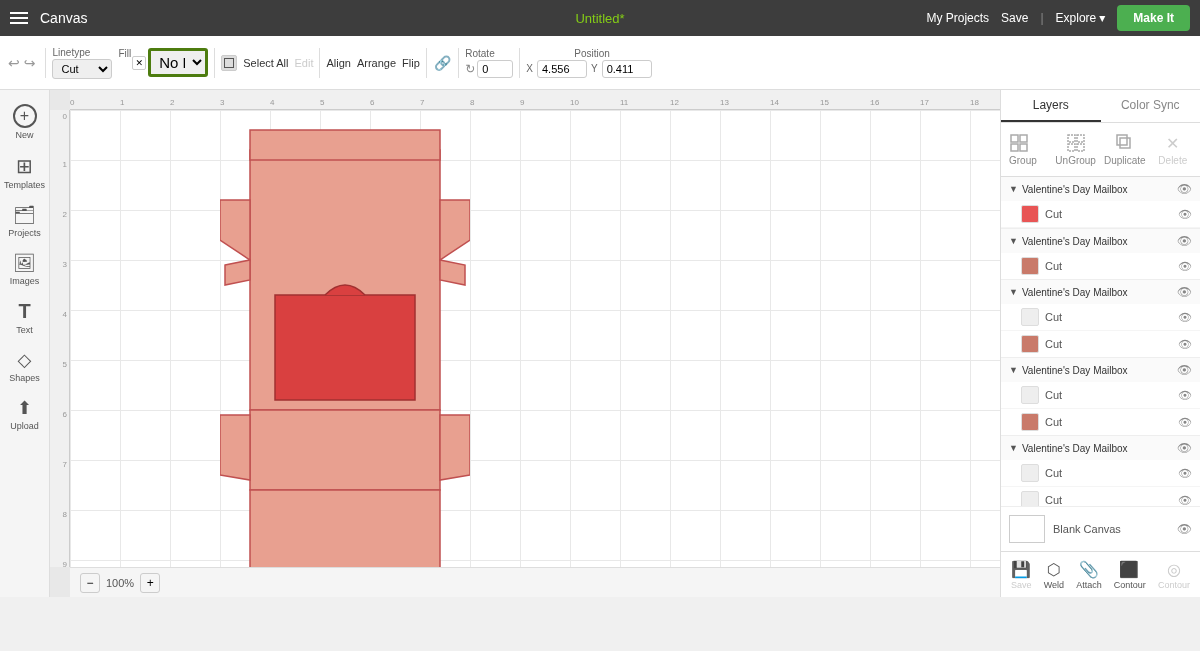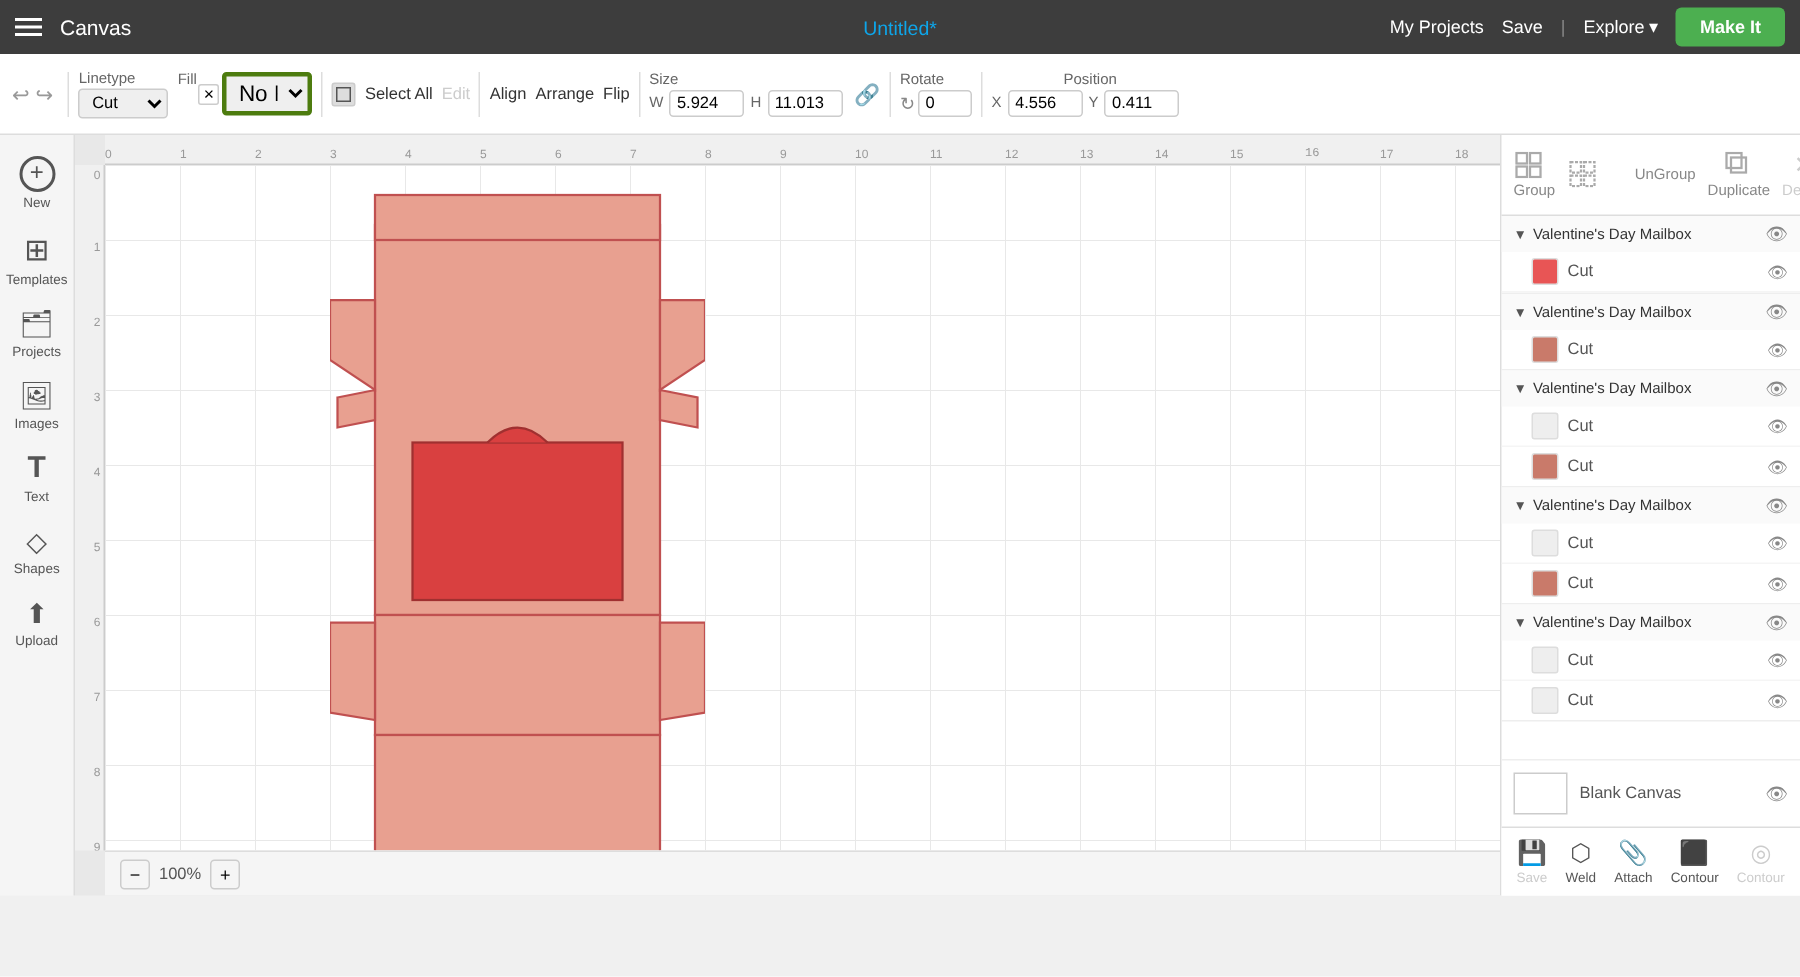--- a/index.html
+++ b/index.html
@@ -29,21 +29,21 @@
 
 <div id="topbar">
   <div style="margin-right:12px; cursor:pointer;">
     <div style="display:flex;flex-direction:column;gap:3px;">
       <span style="display:block;width:18px;height:2px;background:white;"></span>
       <span style="display:block;width:18px;height:2px;background:white;"></span>
       <span style="display:block;width:18px;height:2px;background:white;"></span>
     </div>
   </div>
   <span style="font-size:14px;font-weight:500;color:white;margin-right:auto;">Canvas</span>
-  <span style="position:absolute;left:50%;transform:translateX(-50%);font-size:13px;color:#0ea5e9;">Untitled*</span>
+  <span style="position:absolute;left:50%;transform:translateX(-50%);font-size:13px;color:#84cc16;">Untitled*</span>
   <div style="display:flex;align-items:center;gap:12px;">
     <span style="color:white;font-size:12px;cursor:pointer;text-align:center;">My Projects</span>
     <span style="color:white;font-size:12px;cursor:pointer;">Save</span>
     <span style="color:#888;">|</span>
     <span style="color:white;font-size:12px;cursor:pointer;display:flex;align-items:center;gap:3px;">
       <span>Explore</span>
       <span>▾</span>
     </span>
     <button style="background:#4caf50;color:white;padding:6px 16px;border-radius:4px;font-size:12px;font-weight:600;cursor:pointer;border:none;">Make It</button>
   </div>
@@ -76,29 +76,20 @@
       <div style="width:10px;height:10px;border:1px solid #555;"></div>
     </div>
   </div>
   <button style="background:none;border:none;cursor:pointer;font-size:11px;color:#333;">Select All</button>
   <button style="background:none;border:none;cursor:pointer;font-size:11px;color:#ccc;">Edit</button>
   <div style="width:1px;height:30px;background:#ddd;"></div>
   <button style="background:none;border:none;cursor:pointer;font-size:11px;color:#333;">Align</button>
   <button style="background:none;border:none;cursor:pointer;font-size:11px;color:#333;">Arrange</button>
   <button style="background:none;border:none;cursor:pointer;font-size:11px;color:#333;">Flip</button>
   <div style="width:1px;height:30px;background:#ddd;"></div>
-  <div style="display:flex;flex-direction:column;gap:1px;">
-    <span style="color:#666;font-size:10px;">Size</span>
-    <div style="display:flex;align-items:center;gap:4px;">
-      <span style="font-size:10px;color:#666;">W</span>
-      <input style="border: 1px solid rgb(204, 204, 204); border-radius: 3px; padding: 2px 4px; font-size: 11px; width: 50px;" value="5.924">
-      <span style="font-size:10px;color:#666;">H</span>
-      <input style="border: 1px solid rgb(204, 204, 204); border-radius: 3px; padding: 2px 4px; font-size: 11px; width: 50px;" value="11.013">
-    </div>
-  </div>
   <div style="display:flex;flex-direction:column;gap:2px;margin-left:2px;">
     <div style="font-size:14px;cursor:pointer;color:#888;">🔗</div>
   </div>
   <div style="width:1px;height:30px;background:#ddd;"></div>
   <div style="display:flex;flex-direction:column;gap:1px;">
     <span style="color:#666;font-size:10px;">Rotate</span>
     <div style="display:flex;align-items:center;gap:2px;">
       <span style="font-size:12px;color:#888;">↻</span>
       <input style="border: 1px solid rgb(204, 204, 204); border-radius: 3px; padding: 2px 4px; font-size: 11px; width: 36px;" value="0">
     </div>
@@ -227,34 +218,42 @@
 
     <div style="position:absolute;bottom:0;left:20px;right:0;height:30px;background:#f5f5f5;border-top:1px solid #ddd;display:flex;align-items:center;padding:0 10px;gap:6px;">
       <button style="background:none;border:1px solid #ccc;border-radius:3px;width:20px;height:20px;cursor:pointer;font-size:12px;display:flex;align-items:center;justify-content:center;">−</button>
       <span style="font-size:11px;color:#555;">100%</span>
       <button style="background:none;border:1px solid #ccc;border-radius:3px;width:20px;height:20px;cursor:pointer;font-size:12px;display:flex;align-items:center;justify-content:center;">+</button>
     </div>
   </div>
 
   <div id="right-panel" style="width:200px;background:white;border-left:1px solid #ddd;display:flex;flex-direction:column;height:507px;">
 
+    <div style="display:flex;border-bottom:1px solid #ddd;">
+      <div style="flex:1;padding:8px 4px;text-align:center;font-size:12px;cursor:pointer;color:#333;border-bottom:2px solid #333;font-weight:500;">
+        <span>Layers</span>
+      </div>
+      <div style="flex:1;padding:8px 4px;text-align:center;font-size:12px;cursor:pointer;color:#888;border-bottom:2px solid transparent;">
+        <span>Color Sync</span>
+      </div>
+    </div>
 
     <div style="display:flex;padding:6px;gap:4px;border-bottom:1px solid #ddd;">
       <div style="flex:1;display:flex;flex-direction:column;align-items:flex-start;padding:4px 2px;font-size:10px;color:#888;cursor:pointer;border-radius:3px;">
         <div style="width:20px;height:20px;display:flex;align-items:center;justify-content:center;margin-bottom:2px;">
           <svg width="18" height="18" viewBox="0 0 18 18">
               <rect x="1" y="1" width="7" height="7" fill="none" stroke="#aaa" stroke-width="1.5"></rect>
               <rect x="10" y="1" width="7" height="7" fill="none" stroke="#aaa" stroke-width="1.5"></rect>
               <rect x="1" y="10" width="7" height="7" fill="none" stroke="#aaa" stroke-width="1.5"></rect>
               <rect x="10" y="10" width="7" height="7" fill="none" stroke="#aaa" stroke-width="1.5"></rect>
             </svg>
         </div>
         <span>Group</span>
       </div>
-      <div style="flex:1;display:flex;flex-direction:row;align-items:center;padding:4px 2px;font-size:10px;color:#888;cursor:pointer;border-radius:3px;gap:25px;">
+      <div style="flex:1;display:flex;flex-direction:column;align-items:center;padding:4px 2px;font-size:10px;color:#888;cursor:pointer;border-radius:3px;">
         <div style="width:20px;height:20px;display:flex;align-items:center;justify-content:center;margin-bottom:2px;">
           <svg width="18" height="18" viewBox="0 0 18 18">
               <rect x="1" y="1" width="7" height="7" fill="none" stroke="#aaa" stroke-width="1.5" stroke-dasharray="2,1"></rect>
               <rect x="10" y="1" width="7" height="7" fill="none" stroke="#aaa" stroke-width="1.5" stroke-dasharray="2,1"></rect>
               <rect x="1" y="10" width="7" height="7" fill="none" stroke="#aaa" stroke-width="1.5" stroke-dasharray="2,1"></rect>
               <rect x="10" y="10" width="7" height="7" fill="none" stroke="#aaa" stroke-width="1.5" stroke-dasharray="2,1"></rect>
             </svg>
         </div>
         <span>UnGroup</span>
       </div>

